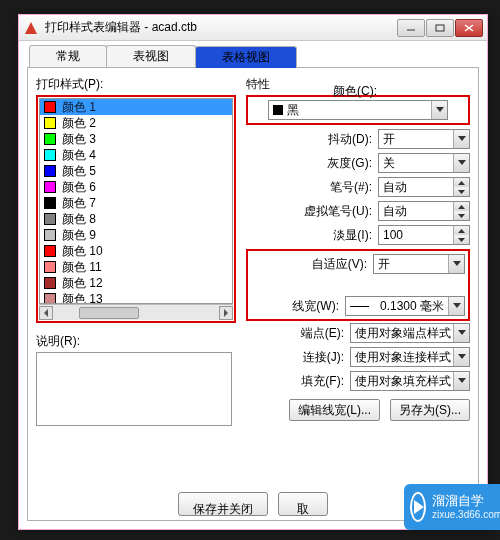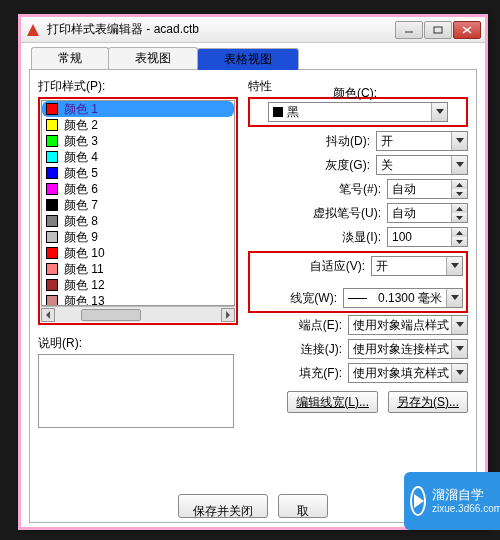--- a/index.html
+++ b/index.html
@@ -1,57 +1,57 @@
 <!DOCTYPE html>
 <html><head>
 <meta charset="utf-8">
 <style>
   * { box-sizing: border-box; font-family: "Microsoft YaHei", "SimSun", sans-serif; font-size: 12px; }
   body { margin: 0; background: #1a1a1a; width: 500px; height: 540px; overflow: hidden; position: relative; }
-  .window { position: absolute; left: 18px; top: 14px; width: 470px; height: 516px; background: #fff; border: 3px solid #f9a8d4; box-shadow: 2px 2px 8px rgba(0,0,0,0.3); }
+  .window { position: absolute; left: 18px; top: 14px; width: 470px; height: 516px; background: #fff; border: 1px solid #f9a8d4; box-shadow: 2px 2px 8px rgba(0,0,0,0.3); }
   .titlebar { height: 26px; background: linear-gradient(#fdfdfd,#e9e9e9); border-bottom: 1px solid #c8c8c8; display: flex; align-items: center; padding: 0 4px; }
   .titlebar .icon { width: 16px; height: 16px; display:flex;align-items:center;justify-content:center;margin-right:6px;}
   .titlebar .title { flex: 1; }
   .winbtns { display: flex; gap:1px; }
   .winbtn { width: 28px; height: 18px; background: linear-gradient(#f2f2f2,#d8d8d8); border:1px solid #9c9c9c; border-radius:2px; display:flex;align-items:center;justify-content:center;}
   .winbtn.close { background: linear-gradient(#e07a7a,#c73a2f); border-color:#8b2a2a;}
   .tabs { display: flex; margin: 4px 0 0 10px; height: 22px; position:relative; z-index:2;}
   .tab { padding: 2px 26px; border:1px solid #b0b0b0; border-bottom:none; background:#f4f4f4; margin-right:-1px; border-radius:3px 3px 0 0; cursor:pointer;}
   .tab.active { background:#1d4ed8; position:relative; top:1px;}
   .panel { border:1px solid #b0b0b0; margin:0 8px 8px 8px; padding:8px; height: 454px; position:relative; background:#fff;}
   .row { display:flex; }
   .leftcol { width: 200px; }
   .rightcol { flex:1; padding-left:10px; }
   .grplabel { margin-bottom:2px; }
   .redbox { border: 2px solid #d80000; }
   .colorlist { height: 206px; overflow-y:scroll; background:#fff; border:1px solid #999; }
   .colorlist-inner { }
   .citem { display:flex; align-items:center; height:16px; padding:0 4px; }
-  .citem.sel { background:#3399ff; color:#4c1d95;border-radius:6px; }
+  .citem.sel { background:#3399ff; color:#0f172a; }
   .swatch { width:12px; height:12px; border:1px solid #000; margin-right:6px; }
   .scrollbar { background:#e8e8e8; border-top:1px solid #bbb; height:16px; display:flex; align-items:center; position:relative;}
   .thumb{ position:absolute; left:40px; width:60px; height:12px; background:#cfcfcf; border:1px solid #999; border-radius:2px;}
   .arrow{width:14px;height:14px;background:#e4e4e4;border:1px solid #999;display:flex;align-items:center;justify-content:center;}
   .descbox { width: 196px; height: 74px; border:1px solid #999; background:#fff; margin-top:2px;}
   .proprow { display:flex; align-items:center; justify-content:flex-end; margin-bottom:4px; height:20px;}
   .proprow label { margin-right:6px; white-space:nowrap;}
   .combo { display:flex; align-items:center; border:1px solid #888; background:#fff; height:20px; position:relative;}
   .combo .cval { flex:1; padding:0 4px; display:flex; align-items:center; gap:4px; overflow:hidden; white-space:nowrap;}
   .combo .dd { width:16px; height:18px; border-left:1px solid #aaa; background:linear-gradient(#f4f4f4,#d8d8d8); display:flex;align-items:center;justify-content:center;}
   .combo.w180{width:180px;} .combo.w92{width:92px;} .combo.w120{width:120px;}
-  .spin { width:81px; height:20px; border:1px solid #888; display:flex;}
+  .spin { width:92px; height:20px; border:1px solid #888; display:flex;}
   .spin .sval{flex:1;padding:0 4px;display:flex;align-items:center;}
   .spin .sbtns{width:16px;display:flex;flex-direction:column;border-left:1px solid #aaa;}
   .spin .sbtn{flex:1;background:linear-gradient(#f4f4f4,#d8d8d8);display:flex;align-items:center;justify-content:center;}
   .btn { height:22px; padding:0 8px; background:linear-gradient(#fdfdfd,#e4e4e4); border:1px solid #888; border-radius:2px; cursor:pointer; display:inline-flex;align-items:center;justify-content:center;}
   .bottombar { position:absolute; left:0; right:0; bottom:-2px; height:36px; display:flex; justify-content:center; align-items:center; gap:10px; }
   .footerbtn { height:24px; padding: 8px 14px; background:linear-gradient(#fdfdfd,#e4e4e4); border:1px solid #888; border-radius:3px;}
   .blackdot{width:10px;height:10px;background:#000;display:inline-block;}
   .lineprev{display:inline-block;width:40px;height:0;border-top:1.5px solid #000;}
-  .watermark { position:absolute; right:0; bottom:10px; width:96px; height:58px; background:#2d93e2; border-radius:6px 0 0 6px; display:flex; align-items:center; padding-left:6px; gap:6px; color:#fff;}
+  .watermark { position:absolute; right:0; bottom:10px; width:96px; height:46px; background:#2d93e2; border-radius:6px 0 0 6px; display:flex; align-items:center; padding-left:6px; gap:6px; color:#fff;}
   .wmicon{width:30px;height:30px;border:2px solid #fff;border-radius:50%;display:flex;align-items:center;justify-content:center;}
   .wmtxt{display:flex;flex-direction:column;line-height:1.2;}
   .wmtxt .big{font-size:13px;}
   .wmtxt .small{font-size:10px;opacity:.9;}
   svg{display:block;}
 </style>
 </head>
 <body>
 
 <div class="window">
@@ -261,21 +261,21 @@
                 <div class="sbtn">
                   <svg width="7" height="4">
                     <polygon points="0,0 7,0 3.5,4" fill="#333"></polygon>
                   </svg>
                 </div>
               </div>
             </div>
         </div>
 
         <div class="redbox" style="padding:3px 3px; margin:2px 0;">
-          <div class="proprow" style="margin-bottom:12px;justify-content:flex-end;">
+          <div class="proprow" style="margin-bottom:22px;justify-content:flex-end;">
             <label>自适应(V):</label>
             <div class="combo w92">
                 <div class="cval">开</div>
                 <div class="dd">
                   <svg width="8" height="6">
                     <polygon points="0,0 8,0 4,5" fill="#333"></polygon>
                   </svg>
                 </div>
               </div>
           </div>
@@ -319,21 +319,21 @@
           <div class="combo w120">
               <div class="cval">使用对象填充样式</div>
               <div class="dd">
                 <svg width="8" height="6">
                   <polygon points="0,0 8,0 4,5" fill="#333"></polygon>
                 </svg>
               </div>
             </div>
         </div>
 
-        <div style="display:flex; gap:10px; justify-content:flex-end; margin-top:8px;text-decoration:underline;">
+        <div style="display:flex; gap:10px; justify-content:flex-end; margin-top:8px;">
           <button class="btn">编辑线宽(L)...</button>
           <button class="btn">另存为(S)...</button>
         </div>
       </div>
     </div>
 
     <div class="bottombar">
       <button class="footerbtn">保存并关闭</button>
       <button class="footerbtn" style="width:50px;overflow:hidden;">取消</button>
     </div>

